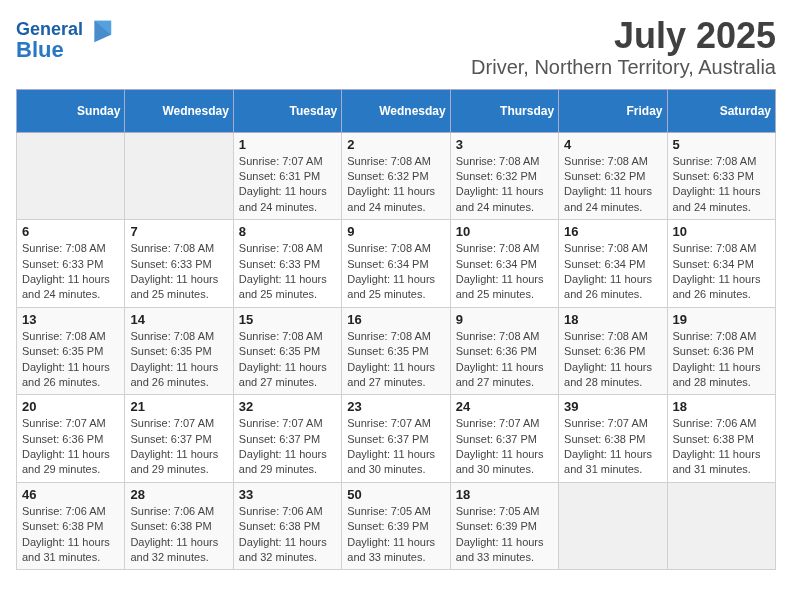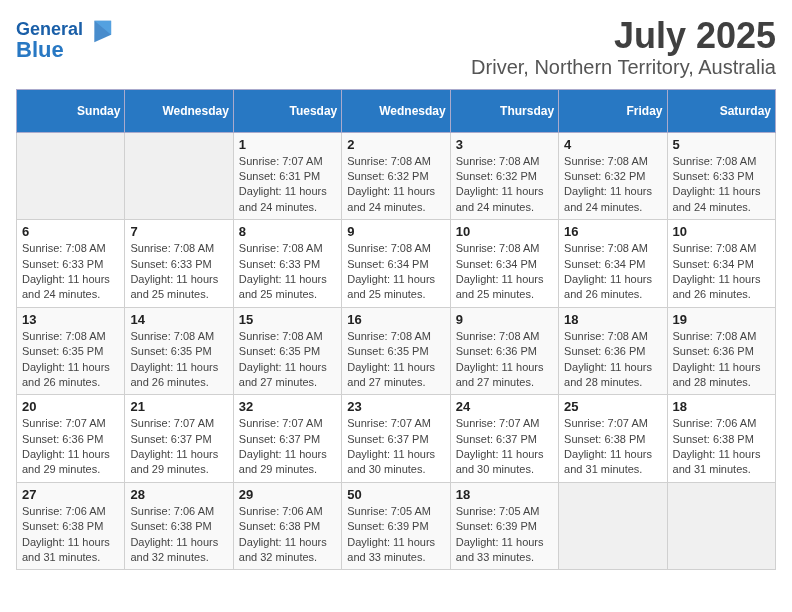--- a/index.html
+++ b/index.html
@@ -229,39 +229,39 @@
         </td>
         <td>
           <div class="day-num">23</div>
           <div class="day-info">Sunrise: 7:07 AM<br>Sunset: 6:37 PM<br>Daylight: 11 hours and 30 minutes.</div>
         </td>
         <td>
           <div class="day-num">24</div>
           <div class="day-info">Sunrise: 7:07 AM<br>Sunset: 6:37 PM<br>Daylight: 11 hours and 30 minutes.</div>
         </td>
         <td>
-          <div class="day-num">25</div>
+          <div class="day-num">39</div>
           <div class="day-info">Sunrise: 7:07 AM<br>Sunset: 6:38 PM<br>Daylight: 11 hours and 31 minutes.</div>
         </td>
         <td>
           <div class="day-num">18</div>
           <div class="day-info">Sunrise: 7:06 AM<br>Sunset: 6:38 PM<br>Daylight: 11 hours and 31 minutes.</div>
         </td>
       </tr>
       <tr>
         <td>
-          <div class="day-num">27</div>
+          <div class="day-num">46</div>
           <div class="day-info">Sunrise: 7:06 AM<br>Sunset: 6:38 PM<br>Daylight: 11 hours and 31 minutes.</div>
         </td>
         <td>
           <div class="day-num">28</div>
           <div class="day-info">Sunrise: 7:06 AM<br>Sunset: 6:38 PM<br>Daylight: 11 hours and 32 minutes.</div>
         </td>
         <td>
-          <div class="day-num">29</div>
+          <div class="day-num">33</div>
           <div class="day-info">Sunrise: 7:06 AM<br>Sunset: 6:38 PM<br>Daylight: 11 hours and 32 minutes.</div>
         </td>
         <td>
           <div class="day-num">50</div>
           <div class="day-info">Sunrise: 7:05 AM<br>Sunset: 6:39 PM<br>Daylight: 11 hours and 33 minutes.</div>
         </td>
         <td>
           <div class="day-num">18</div>
           <div class="day-info">Sunrise: 7:05 AM<br>Sunset: 6:39 PM<br>Daylight: 11 hours and 33 minutes.</div>
         </td>

